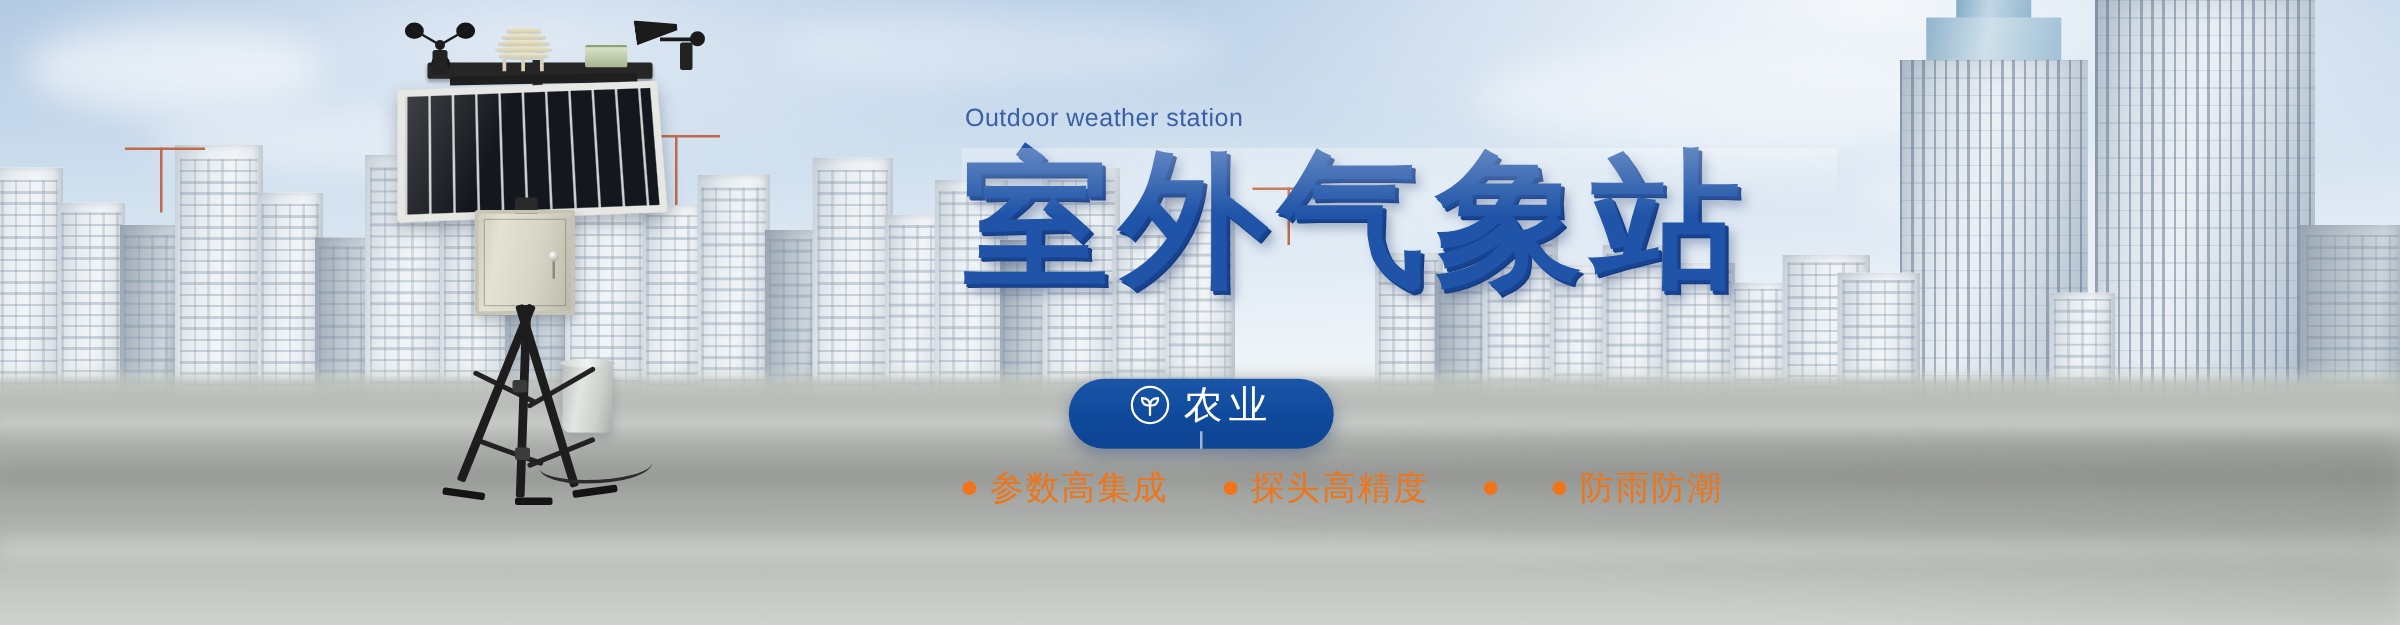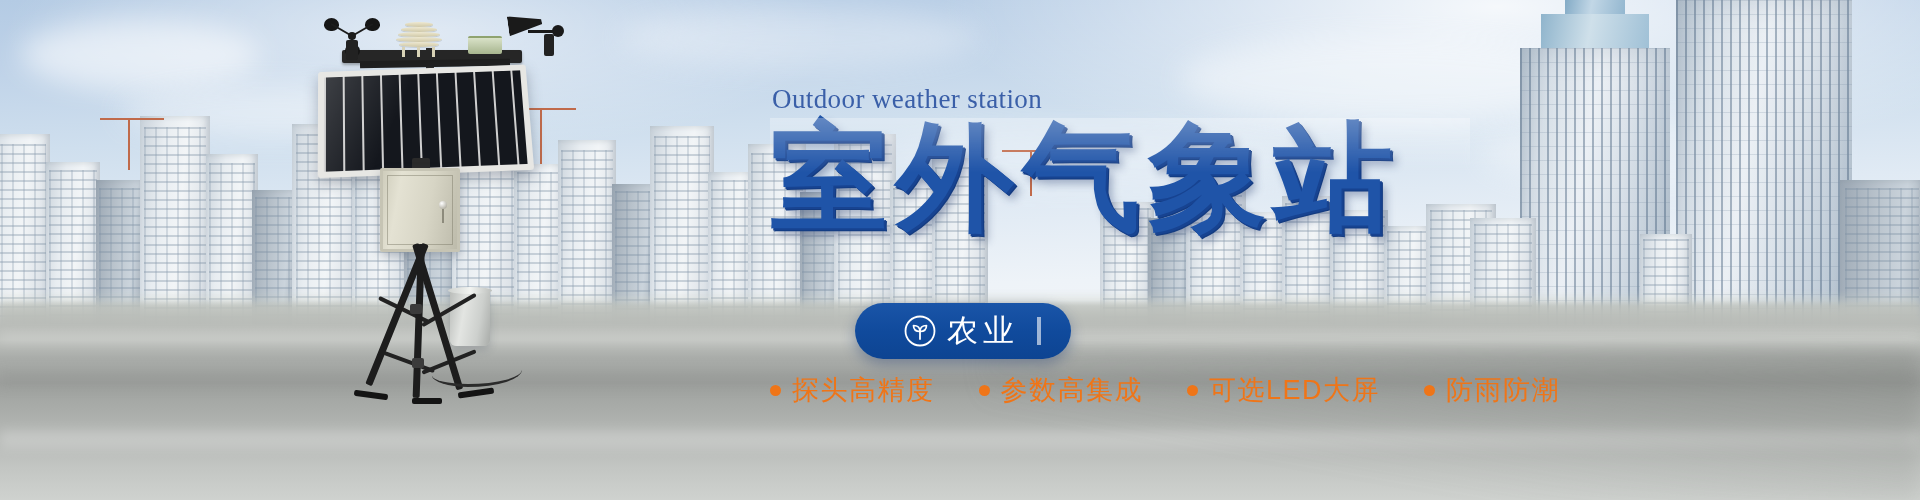--- a/index.html
+++ b/index.html
@@ -161,23 +161,22 @@
     box-shadow:0 4px 8px rgba(60,70,85,.22);}
   .bucket .rim{position:absolute;left:-2px;right:-2px;top:-3px;height:7px;border-radius:50%;
     background:linear-gradient(90deg,#cfd2cf,#f2f4f1,#bcbfbc);}
   .cable{position:absolute;left:132px;top:350px;width:90px;height:26px;
     border-bottom:3px solid #2b2b2b;border-radius:0 0 60% 40%;}
 
   
   .copy{position:absolute;left:0;top:0;width:1920px;height:500px;}
   .eyebrow{
     position:absolute;left:772px;top:84px;
-    font-size:27px;letter-spacing:.4px;color:#3a5fa8;font-weight:400;
+    font-size:20px;letter-spacing:.4px;color:#3a5fa8;font-weight:400;
     white-space:nowrap;
-    font-family:Liberation Serif, serif;
   }
   .title{
     position:absolute;left:770px;top:118px;
     font-size:118px;line-height:1;font-weight:700;
     color:#1f54a8;letter-spacing:8px;white-space:nowrap;
     text-shadow:
       2px 2px 0 #174391,
       3px 3px 0 #143b80,
       6px 7px 9px rgba(40,60,110,.38);
   }
@@ -187,20 +186,21 @@
     pointer-events:none;mix-blend-mode:screen;
   }
 
   
   .pill{
     position:absolute;left:855px;top:303px;height:56px;
     display:flex;align-items:center;gap:0;
     background:linear-gradient(180deg,#1a55a8 0%,#104a9c 52%,#0d4492 100%);
     border-radius:30px;padding:0 30px;
     box-shadow:0 5px 14px rgba(20,50,110,.35);
+    flex-direction:column;
   }
   .pill-item{display:flex;align-items:center;gap:10px;padding:0 18px;}
   .pill-item span.lbl{color:#fff;font-size:31px;font-weight:400;letter-spacing:5px;white-space:nowrap;}
   .pill-sep{width:2px;height:28px;background:rgba(255,255,255,.6);}
   .pill svg{display:block;}
 
   
   .features{
     position:absolute;left:770px;top:372px;
     display:flex;align-items:center;gap:44px;white-space:nowrap;
@@ -373,29 +373,28 @@
 
 
       <div class="pill-sep"></div>
 
 
     </div>
 
     <div class="features">
       <div class="feat">
         <span class="dot"></span>
+        <span class="ftxt">参数高集成</span>
+      </div>
+      <div class="feat">
+        <span class="dot"></span>
         <span class="ftxt">探头高精度</span>
       </div>
       <div class="feat">
         <span class="dot"></span>
-        <span class="ftxt">参数高集成</span>
-      </div>
-      <div class="feat">
-        <span class="dot"></span>
-        <span class="ftxt">可选LED大屏</span>
       </div>
       <div class="feat">
         <span class="dot"></span>
         <span class="ftxt">防雨防潮</span>
       </div>
     </div>
 
   </div>
 </div>
 

